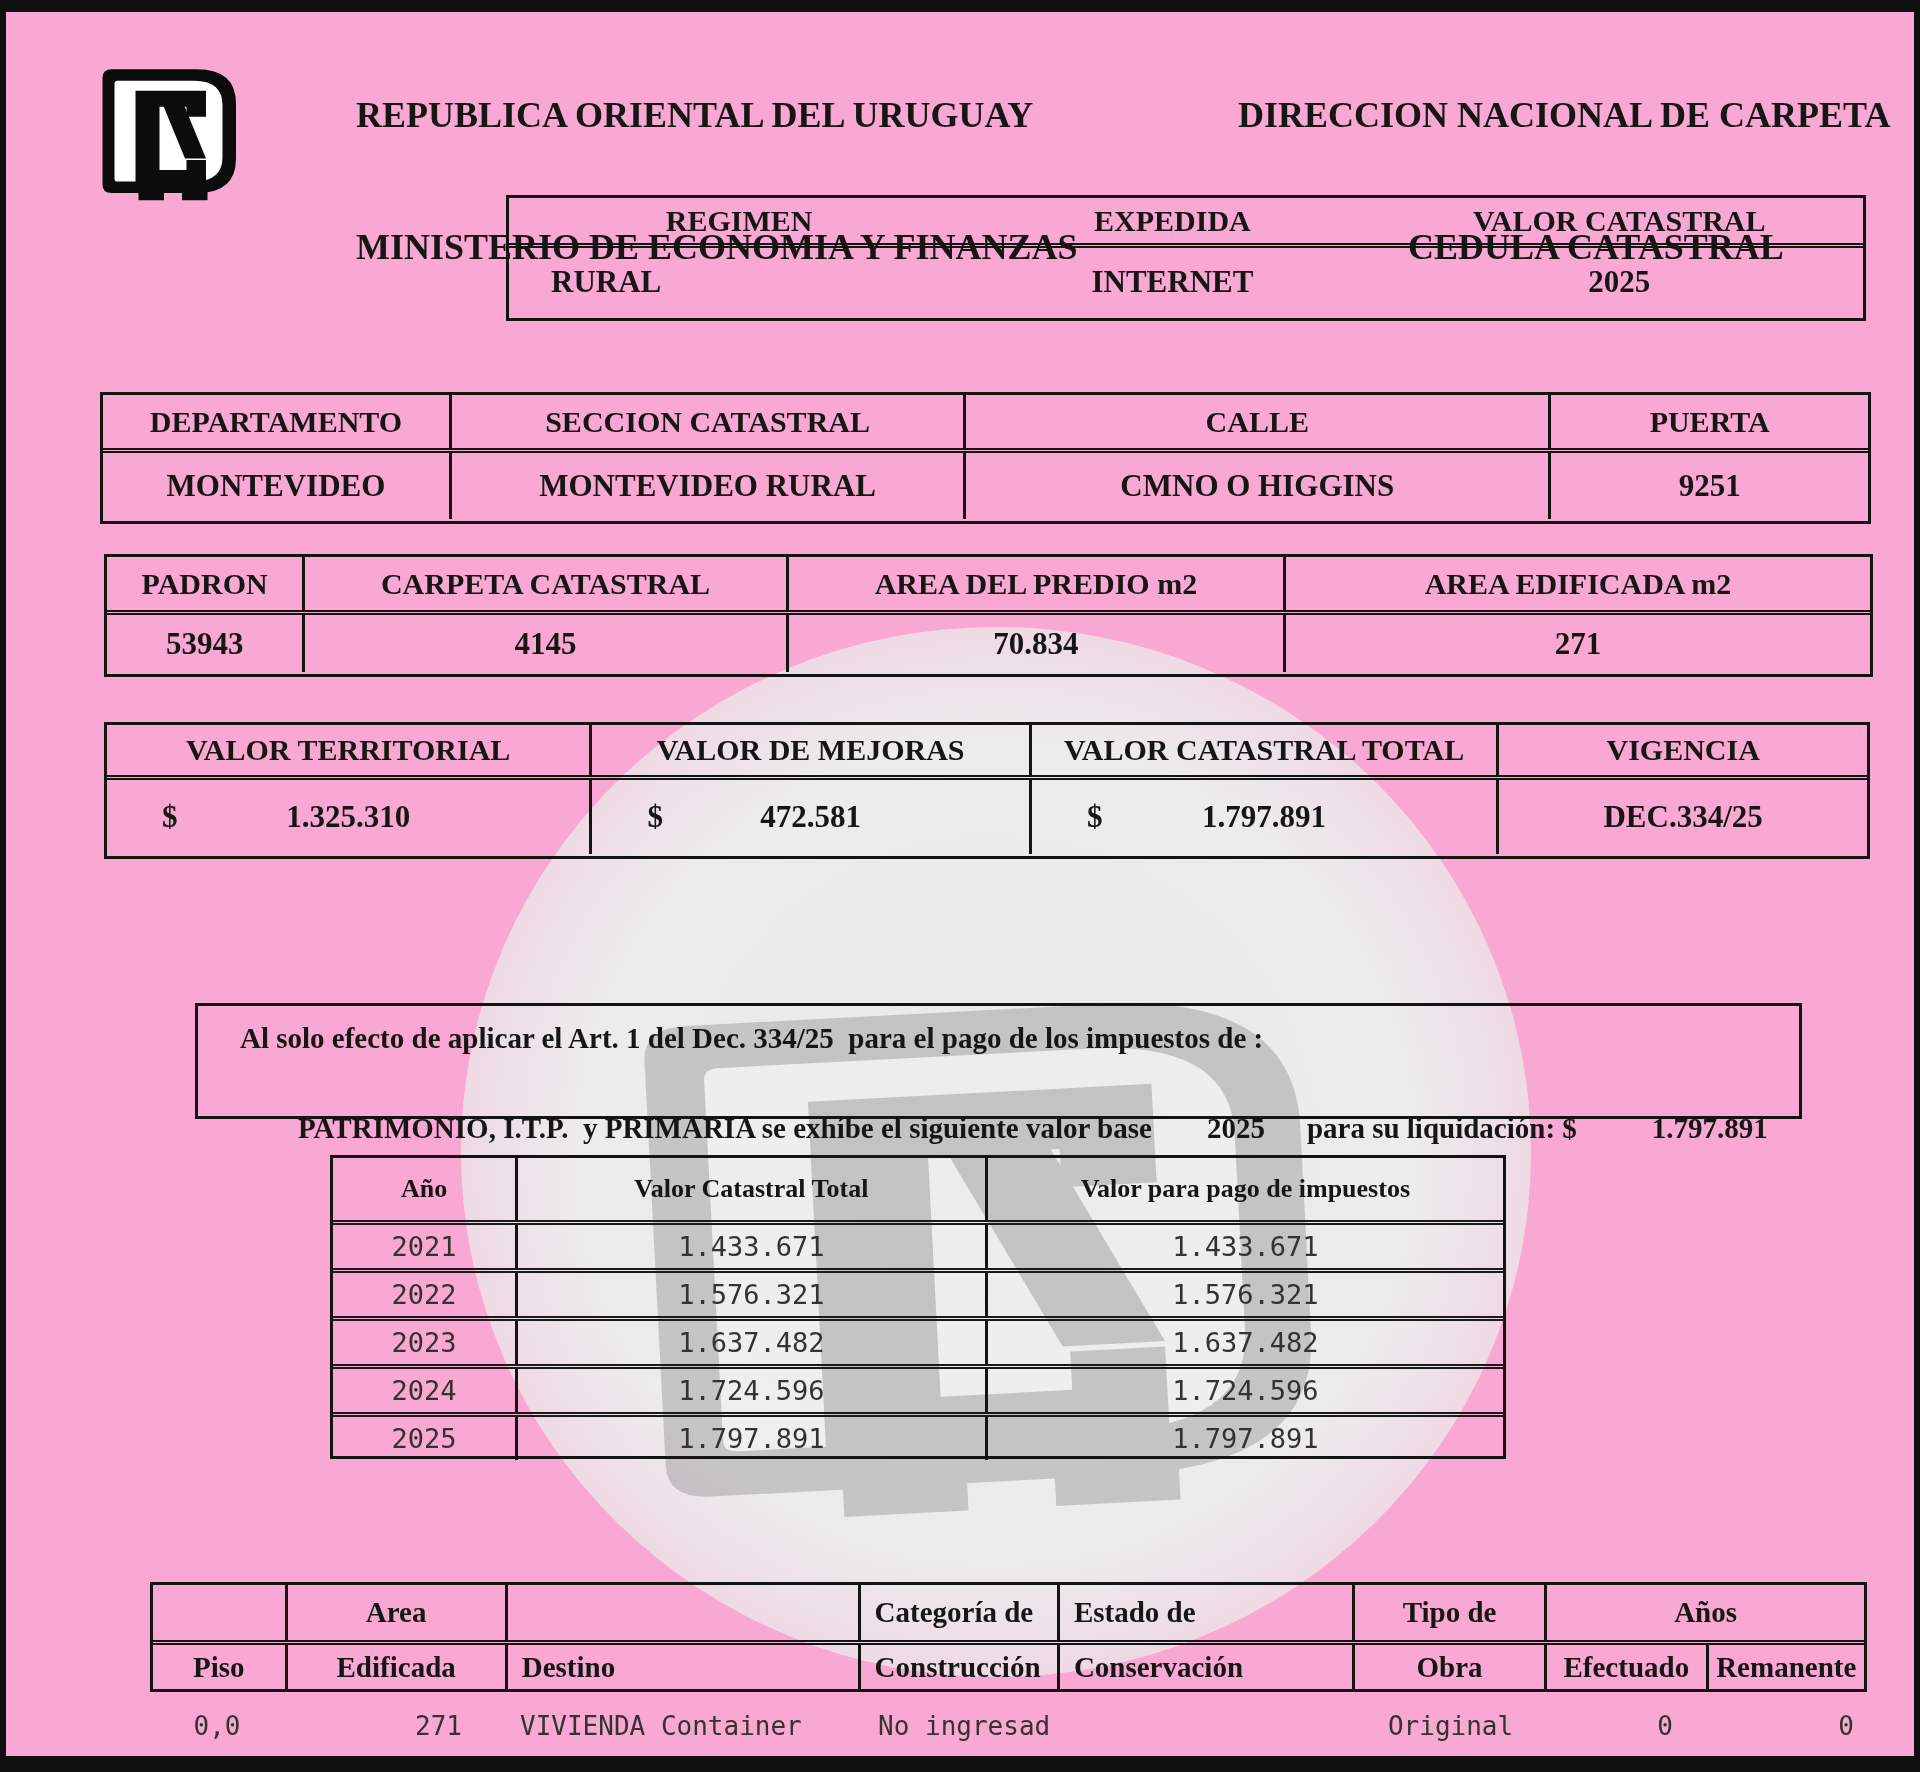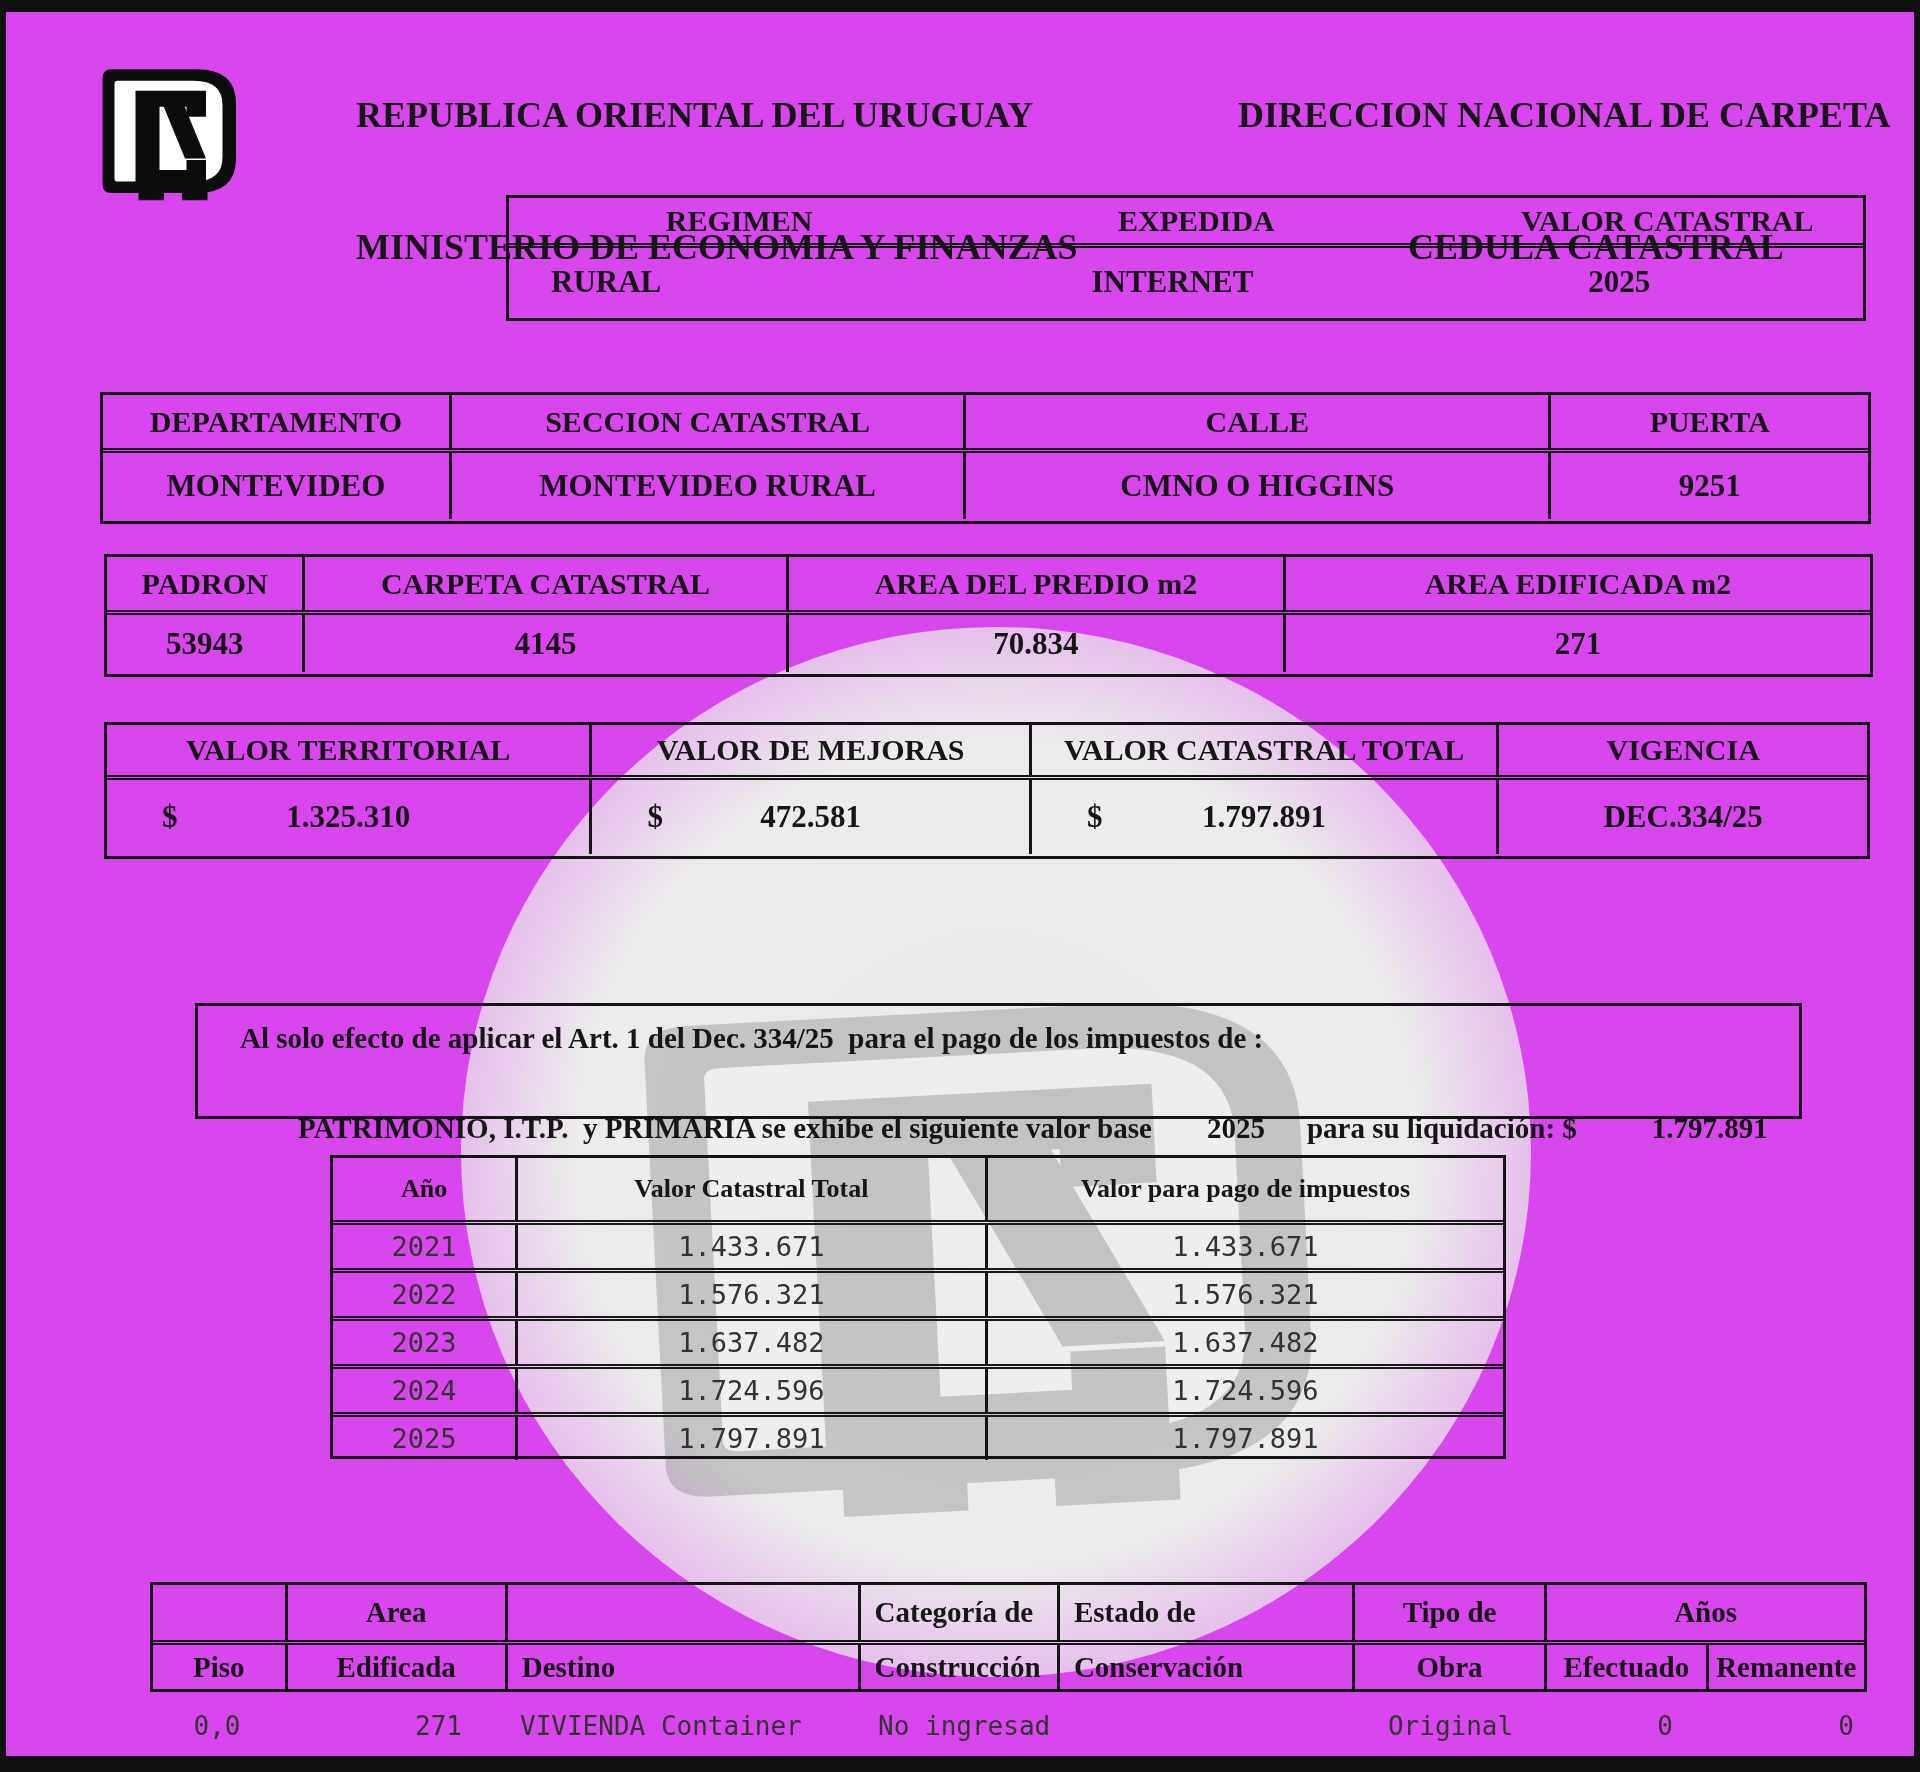--- a/index.html
+++ b/index.html
@@ -1,20 +1,20 @@
 <!DOCTYPE html>
 <html><head>
 <meta charset="utf-8">
 <style>
   html,body{margin:0;padding:0;background:#ffffff;}
   .page{
     position:relative;
     width:1920px;height:1772px;
     box-sizing:border-box;
-    background:#d946ef;
+    background:#f9a8d4;
     border-top:12px solid #101010;
     border-bottom:16px solid #101010;
     border-left:6px solid #101010;
     border-right:6px solid #101010;
     overflow:hidden;
     font-family:"Liberation Serif", serif;
     color:#161616;
   }
   .abs{position:absolute;}
   .layer{position:absolute;inset:0;}
@@ -41,21 +41,21 @@
   .cell{display:flex;align-items:center;box-sizing:border-box;min-width:0;}
   .cell.c{justify-content:center;text-align:center;}
   .cell.l{justify-content:flex-start;}
   .cell.vline{border-left:3px solid #141414;}
   .hlabel{font-weight:bold;font-size:30px;white-space:nowrap;}
   .hvalue{font-weight:bold;font-size:31px;white-space:nowrap;}
 
   
   .t1{left:500px;top:183px;width:1360px;height:126px;}
   .t1 .trow{grid-template-columns:34% 30% 36%;}
-  .t1 .r1{height:50px;gap:24px;}
+  .t1 .r1{height:50px;}
   .t1 .r2{height:68px;}
 
   
   .t2{left:94px;top:380px;width:1771px;height:132px;}
   .t2 .trow{grid-template-columns:19.6% 29.14% 33.15% 18.11%;}
   .t2 .r1{height:58px;}
   .t2 .r2{height:66px;}
 
   
   .t3{left:98px;top:542px;width:1769px;height:123px;}

